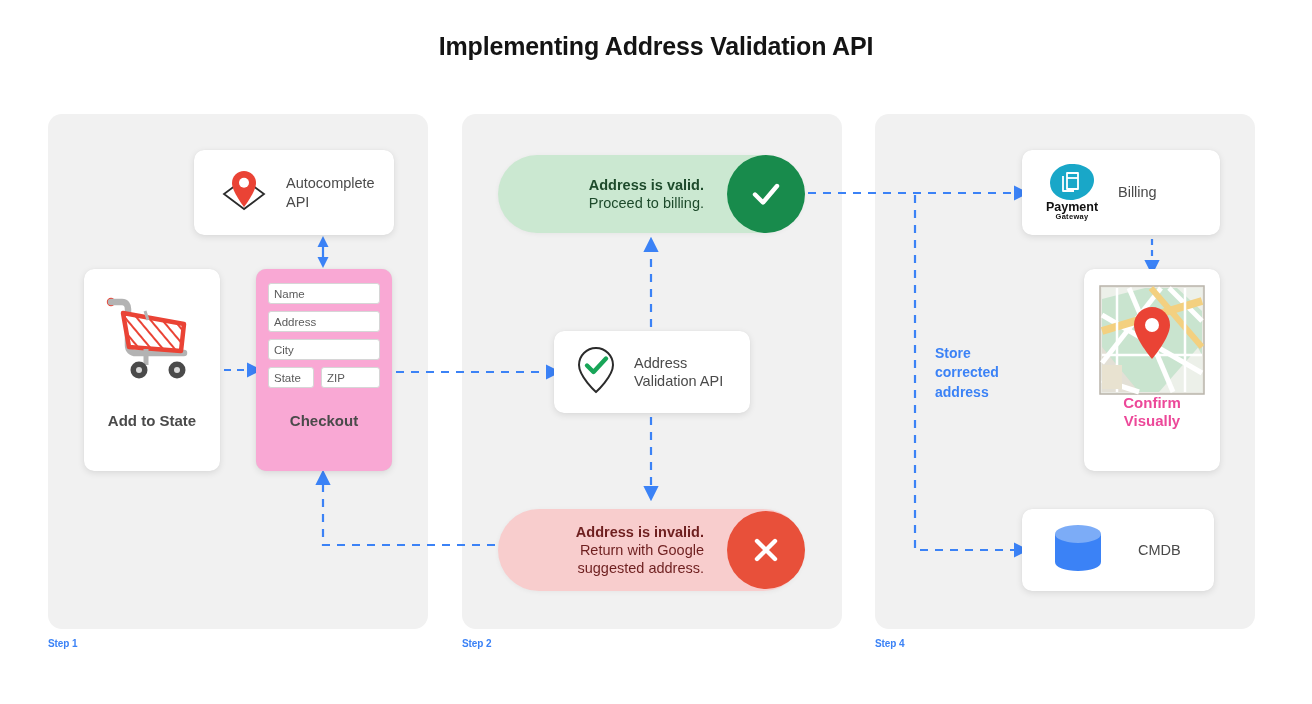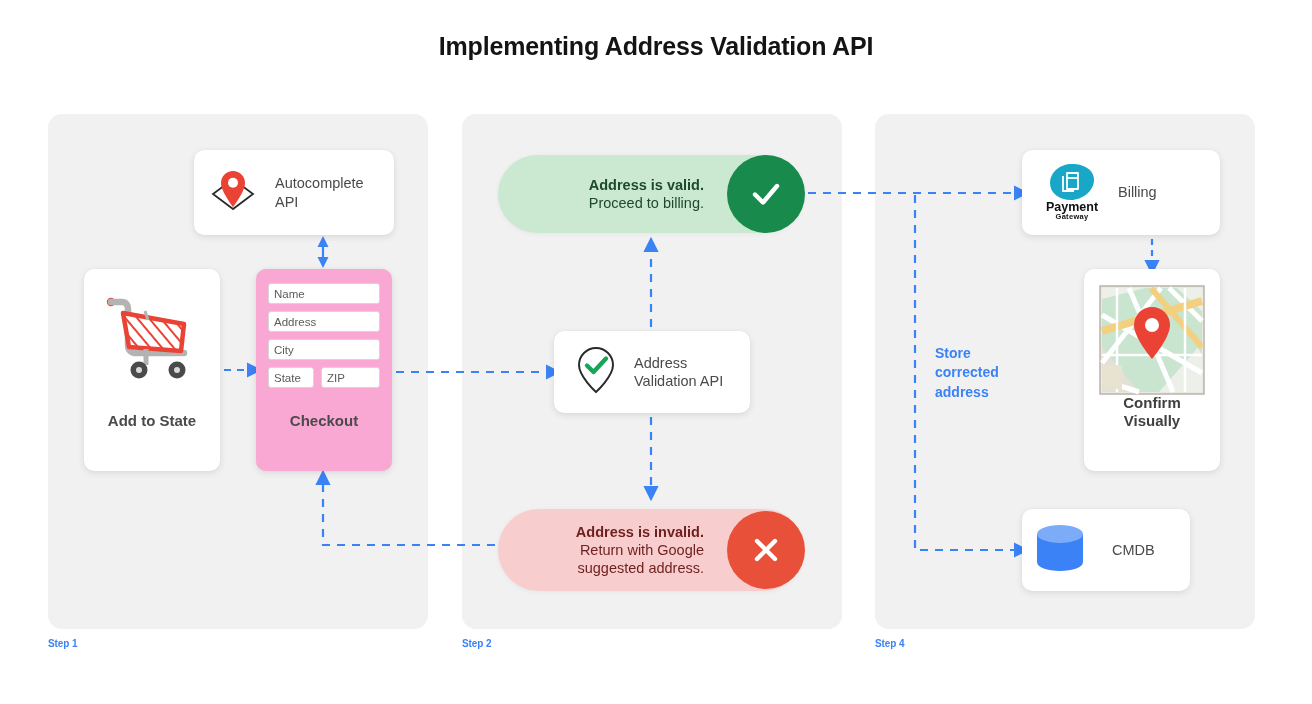--- a/index.html
+++ b/index.html
@@ -46,21 +46,21 @@
   }
   .card-label {
     color: #4a4a4a;
     font-size: 14.5px;
     line-height: 1.25;
   }
 
   
   #card-autocomplete {
     left: 194px; top: 150px; width: 200px; height: 85px;
-    display: flex; align-items: center; padding-left: 11px; gap: 14px;
+    display: flex; align-items: center; padding-left: 22px; gap: 14px;
   }
   #card-autocomplete .card-label { white-space: pre-line; }
 
   
   #card-addtocart {
     left: 84px; top: 269px; width: 136px; height: 202px;
     display: flex; flex-direction: column; align-items: center;
     justify-content: flex-start; padding-top: 18px;
   }
   #card-addtocart .tile-label {
@@ -136,26 +136,26 @@
   #card-billing {
     left: 1022px; top: 150px; width: 198px; height: 85px;
     display: flex; align-items: center; padding-left: 14px; gap: 10px;
   }
   #card-confirm {
     left: 1084px; top: 269px; width: 136px; height: 202px;
     display: flex; flex-direction: column; align-items: center; padding-top: 16px;
   }
   #card-confirm .tile-label {
     position: absolute; bottom: 40px; left: 0; width: 100%;
-    text-align: center; font-size: 15px; font-weight: bold; color: #404040;
+    text-align: center; font-size: 15px; font-weight: bold; color: #ec4899;
     line-height: 1.25; white-space: pre-line;
   }
   #card-cmdb {
-    left: 1022px; top: 509px; width: 168px; height: 82px;
-    display: flex; align-items: center; padding-left: 10px; gap: 24px;
+    left: 1022px; top: 509px; width: 192px; height: 82px;
+    display: flex; align-items: center; padding-left: 28px; gap: 32px;
   }
 
   
   #annotation-store {
     position: absolute; left: 935px; top: 344px; width: 95px;
     color: #3b82f6; font-size: 14px; font-weight: bold;
     line-height: 1.38; white-space: pre-line;
   }
 
   

